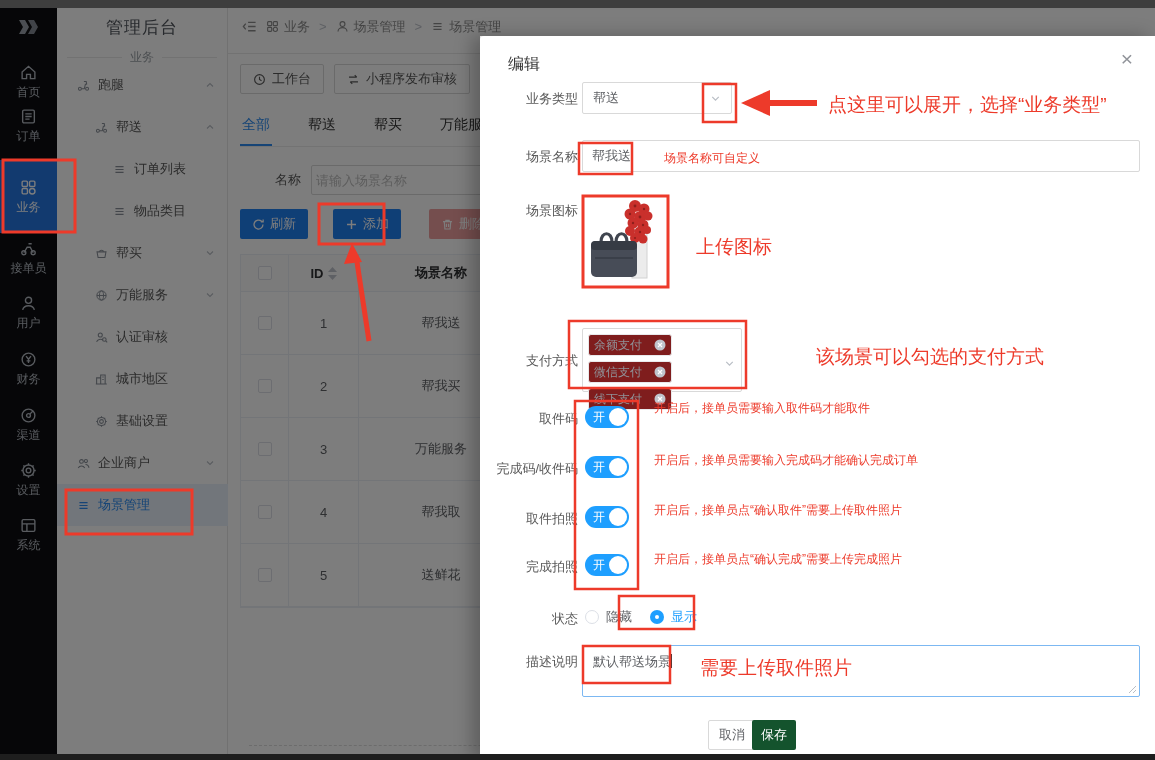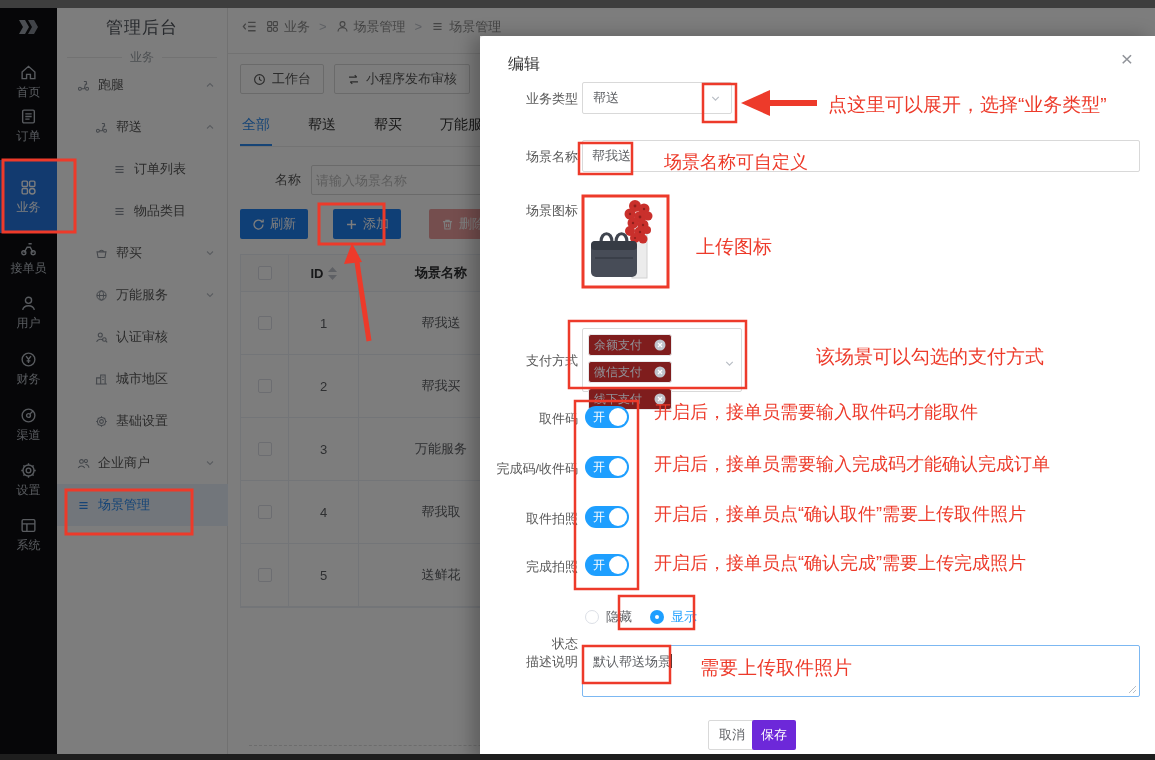--- a/index.html
+++ b/index.html
@@ -102,29 +102,29 @@
   .radio.sel { background:#1E9FFF; border:none; position:relative; }
   .radio.sel::after { content:""; position:absolute; left:5px; top:5px; width:4px; height:4px; border-radius:50%; background:#fff; }
   .radiogrp { position:absolute; display:flex; align-items:center; gap:7px; font-size:13px; color:#606266; }
   .textarea { position:absolute; left:102px; top:609px; width:558px; height:52px; border:1px solid #7cb8f2;
     border-radius:2px; padding:7px 10px; font-size:13px; color:#606266; cursor:text; }
   .cursorbar { display:inline-block; width:1px; height:14px; background:#333; vertical-align:-2px; }
   .resize-h { position:absolute; right:2px; bottom:2px; color:#b9bec5; }
   .m-btn { position:absolute; top:684px; height:30px; border-radius:2px; font-size:13px; display:flex;
     align-items:center; justify-content:center; cursor:pointer; }
   .m-cancel { left:216px; width:48px; background:#fff; border:1px solid #d9d9d9; color:#606266;margin-left:12px; }
-  .m-save { left:272px; width:44px; background:#6d28d9; border:none; color:#fff; }
+  .m-save { left:272px; width:44px; background:#14532d; border:none; color:#fff; }
 
   
   #strip-top { position:absolute; left:0; top:0; width:1155px; height:8px; background:#3e3e3e; z-index:40; }
   #strip-bottom { position:absolute; left:0; top:754px; width:1155px; height:6px; background:#1e1e1e; z-index:40; }
 
   
   #anno-svg { position:absolute; left:0; top:0; z-index:50; pointer-events:none; }
-  .anno-text { position:absolute; z-index:50; color:#ed3a2a; font-size:18px; font-weight:500;
+  .anno-text { position:absolute; z-index:50; color:#ed3a2a; font-size:12px; font-weight:500;
     white-space:nowrap; pointer-events:none; }
   .anno-big { font-size:19px; }
 </style>
 </head>
 <body>
 
 <div id="stage">
 
   <div class="content">
     <div class="crumbbar">
@@ -541,21 +541,21 @@
       <span class="tg-txt">开</span>
         <span class="knob"></span>
     </div>
 
     <div class="f-label" style="top:522px;">完成拍照</div>
     <div class="toggle" style="top:518px;">
       <span class="tg-txt">开</span>
         <span class="knob"></span>
     </div>
 
-    <div class="f-label" style="top:599px;">状态</div>
+    <div class="f-label" style="top:574px;">状态</div>
     <div class="radiogrp" style="left:105px; top:572px;">
       <span class="radio"></span>
       <span>隐藏</span>
     </div>
     <div class="radiogrp" style="left:170px; top:572px; color:#1E9FFF;">
       <span class="radio sel"></span>
       <span>显示</span>
     </div>
 
     <div class="f-label" style="top:617px;">描述说明</div>

